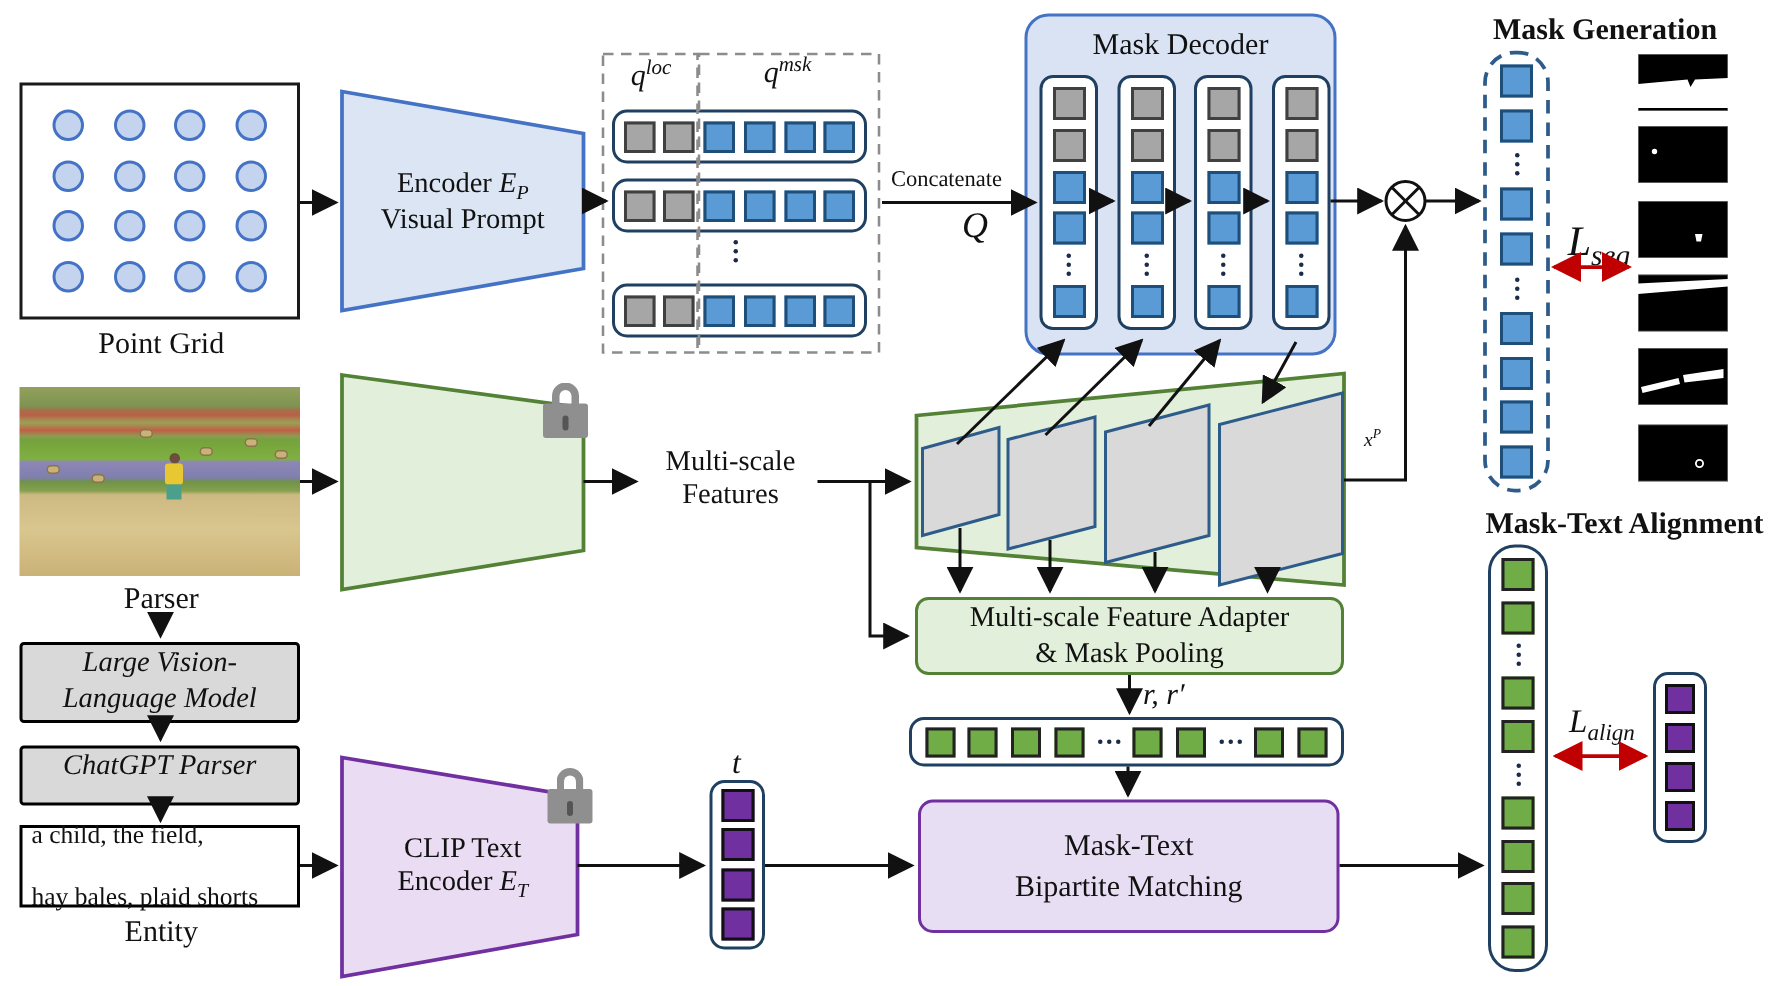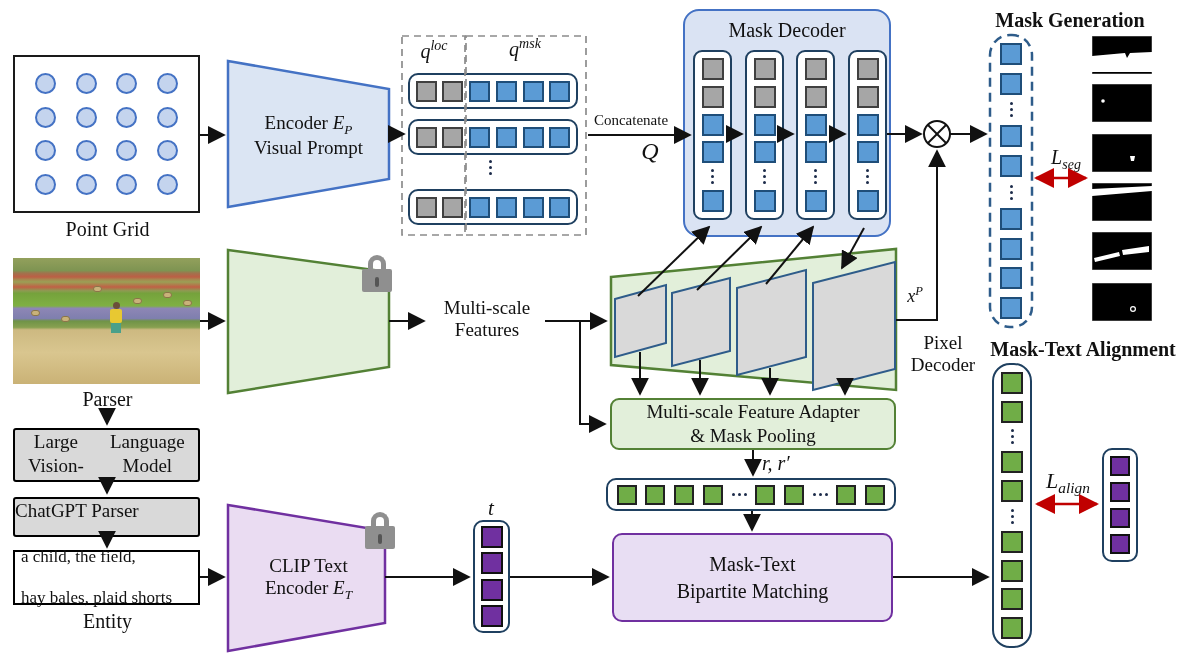--- a/index.html
+++ b/index.html
@@ -25,21 +25,21 @@
     background:linear-gradient(180deg,#93a05c 0%,#7e9452 10%,#a0734d 12%,#bc5f45 15%,#a8864f 17%,
      #9aa055 19%,#c06045 23%,#8d9b52 26%,#75a23c 28%,#7fb042 38%,#8d86b5 40%,#7f7fae 48%,
      #6f9347 50%,#87a050 55%,#cdb981 57%,#d9c68f 75%,#cab276 100%);}
   .bale{position:absolute;width:9px;height:6px;border-radius:3px;background:#c9b27a;border:1px solid #8a7548;box-sizing:border-box;}
   .person{position:absolute;left:96px;top:44px;width:14px;height:44px;}
   .person .head{position:absolute;left:4px;top:0;width:7px;height:7px;border-radius:50%;background:#6b4f3a;}
   .person .shirt{position:absolute;left:1px;top:7px;width:12px;height:14px;border-radius:2px;background:#e8c832;}
   .person .shorts{position:absolute;left:2px;top:21px;width:10px;height:10px;background:#4aa08a;}
 
   
-  .graybox{background:#d9d9d9;border:2px solid #000;border-radius:3px;display:flex;flex-direction:row;justify-content:space-between;text-align:center;font-size:19px;line-height:1.25;}
+  .graybox{background:#d9d9d9;border:2px solid #000;border-radius:3px;display:flex;flex-direction:column;justify-content:flex-start;text-align:center;font-size:19px;line-height:1.25;font-style:italic;}
   .whitebox{background:#fff;border:2px solid #000;display:flex;flex-direction:column;justify-content:center;text-align:left;font-size:17px;line-height:1.4;padding:2px 6px;gap:17px;}
 
   
   .mdec{left:683px;top:9px;width:208px;height:228px;background:#dae3f3;border:2.5px solid #4472c4;border-radius:16px;z-index:2;}
 
   
   .pill{position:absolute;box-sizing:border-box;display:flex;z-index:3;background:#fff;border:2px solid #1f4060;}
   .rowpill{flex-direction:row;align-items:center;justify-content:space-evenly;border-radius:10px;}
   .colpill{flex-direction:column;align-items:center;justify-content:space-evenly;border-radius:10px;}
   .nobg{background:transparent;border:none;}
@@ -223,21 +223,21 @@
       <div class="vdots">
         <span class="dot"></span>
         <span class="dot"></span>
         <span class="dot"></span>
       </div>
       <div class="sq blue"></div>
       <div class="sq blue"></div>
       <div class="sq blue"></div>
       <div class="sq blue"></div>
     </div>
-  <div class="lbl it" style="left:1038px;top:146px;width:56px;font-size:20px;">
+  <div class="lbl it" style="left:1038px;top:146px;width:56px;font-size:28px;">
     <span>L</span><sub class="msub">seg</sub>
   </div>
 
   <div class="maskimg" style="top:36px;">
     <svg width="60" height="38" viewBox="0 0 60 38">
         <rect width="60" height="38" fill="#000" stroke="#777" stroke-width="1"></rect>
         <path d="M0,20 L33,17 L35,22 L38,17 L60,16 L60,36 L0,36 Z" fill="#fff"></path>
       </svg>
   </div>
   <div class="maskimg" style="top:84px;">
@@ -293,26 +293,22 @@
       <span class="shackle"></span>
       <span class="bodyp"></span>
       <span class="keyhole"></span>
     </div>
 
   <div class="lbl" style="left:427px;top:297px;width:120px;font-size:19px;">
     <div>Multi-scale</div>
     <div>Features</div>
   </div>
 
-  <div class="lbl it" style="left:898px;top:284px;width:34px;font-size:18px;">
+  <div class="lbl it" style="left:898px;top:284px;width:34px;font-size:13px;">
     <span>x</span><sup class="msup">P</sup>
-  </div>
-  <div class="lbl" style="left:905px;top:332px;width:76px;font-size:19px;">
-    <div>Pixel</div>
-    <div>Decoder</div>
   </div>
 
   <div class="abs adapter">
     <div>Multi-scale Feature Adapter</div>
     <div>&amp; Mask Pooling</div>
   </div>
   <div class="lbl it" style="left:762px;top:452px;width:44px;font-size:20px;text-align:left;">r, r′</div>
 
   <div class="pill rowpill green-row" style="left:606px;top:478px;width:290px;height:33px;">
       <div class="sq green"></div>

